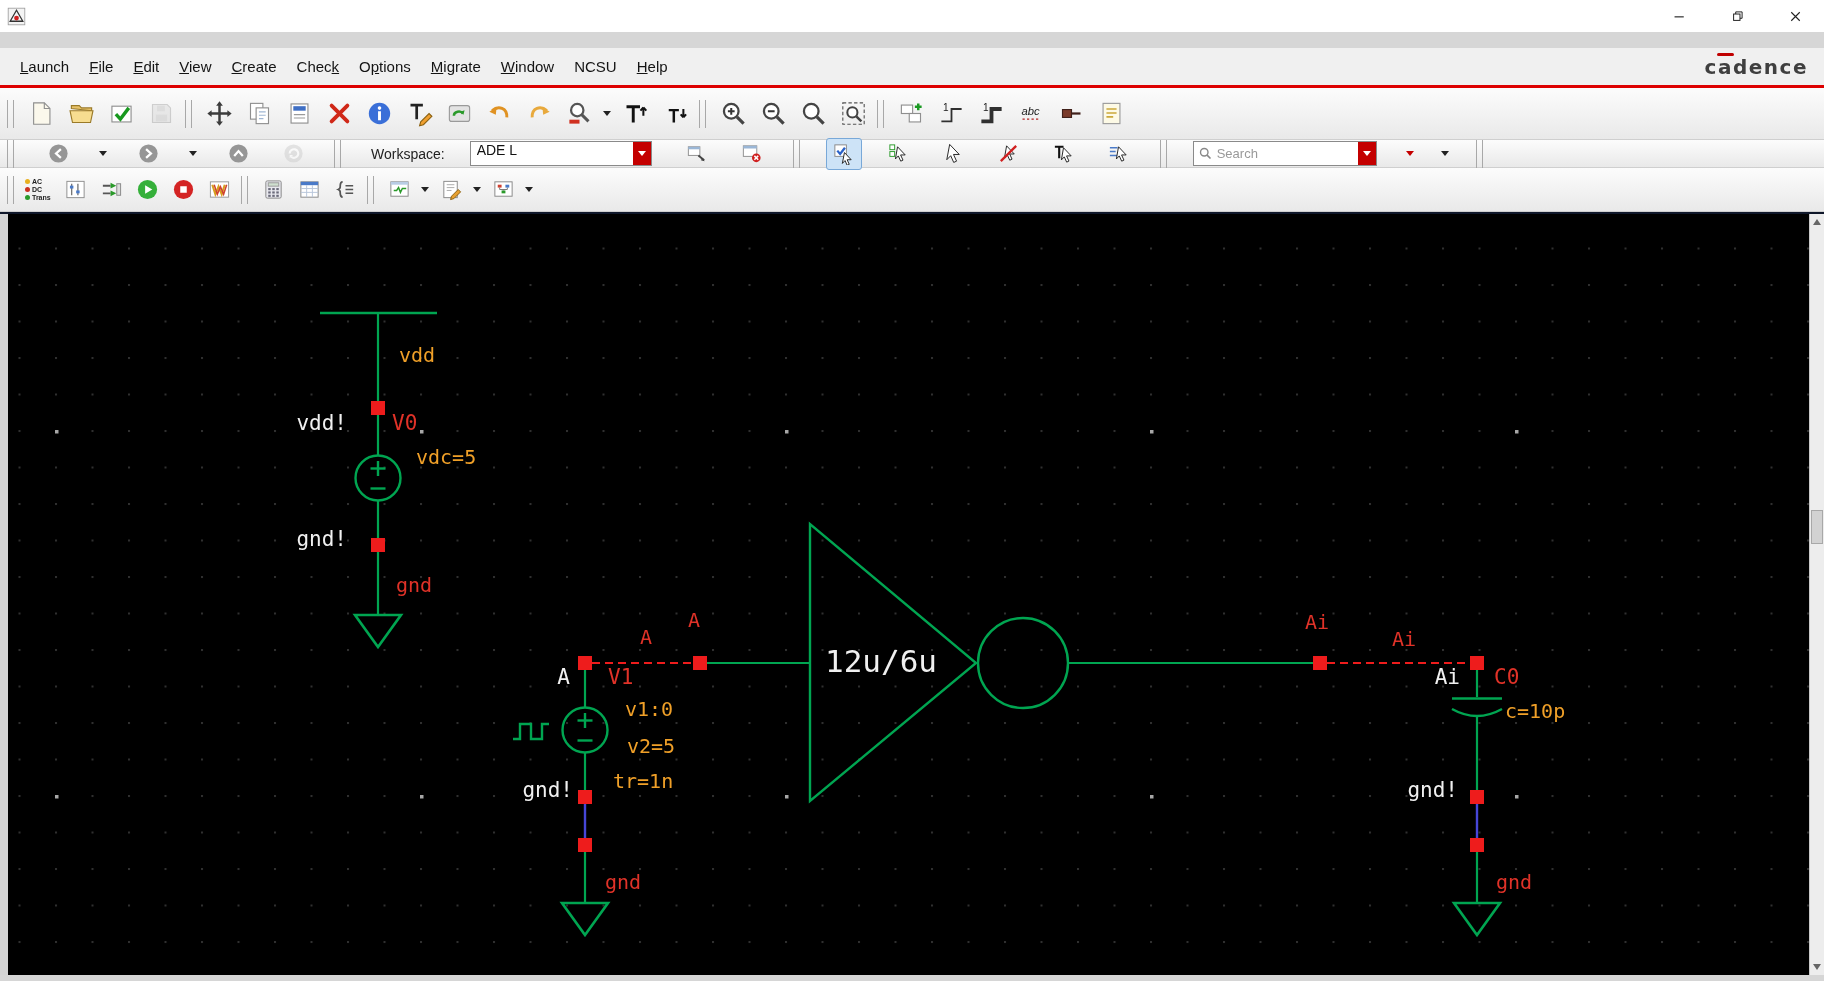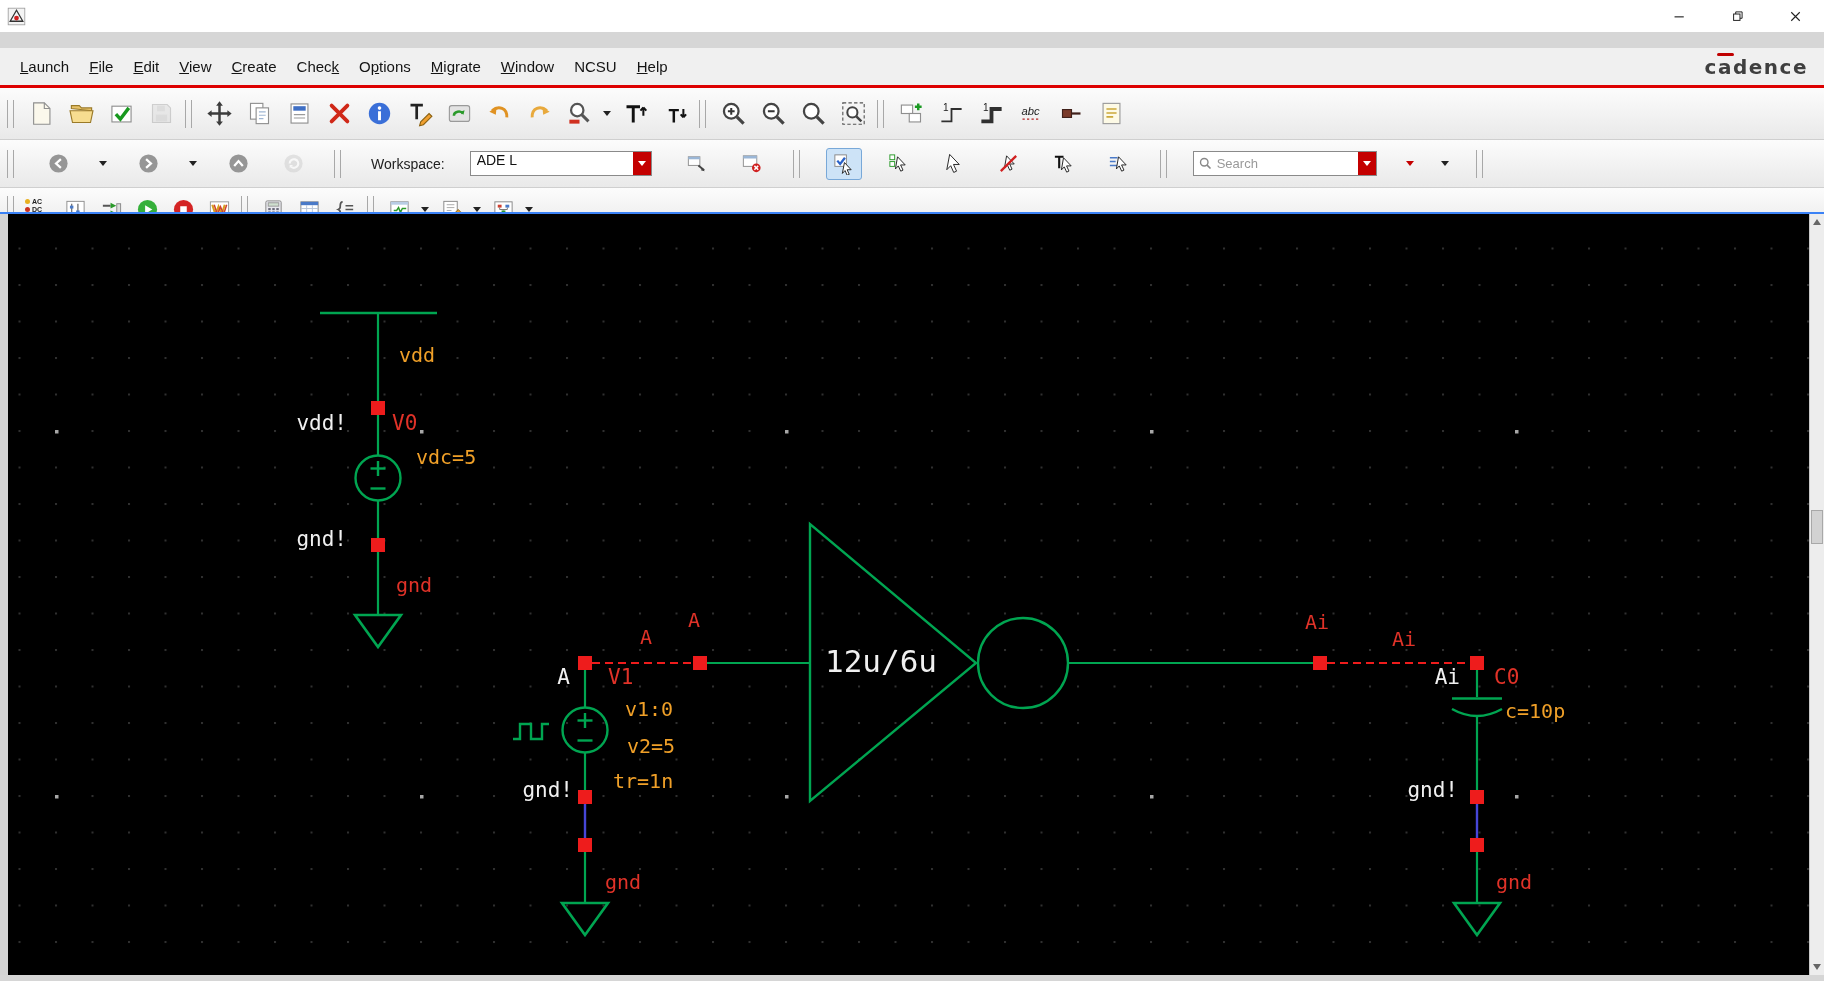--- a/index.html
+++ b/index.html
@@ -19,21 +19,21 @@
   .menubar{height:37px;background:#f0f0f0;display:flex;align-items:center;padding-left:10px;font-size:15px;color:#141414;margin-top:16px;}
   .menu-item{padding:0 10px;cursor:default;white-space:nowrap;}
   .brand{margin-left:auto;margin-right:16px;font-family:"DejaVu Sans",sans-serif;font-size:20px;font-weight:bold;color:#3f3f3f;letter-spacing:1.5px;display:flex;}
   .brand .accent{position:relative;}
   .brand .accent::before{content:"";position:absolute;top:-2px;left:-1px;right:-1px;height:3px;background:#c00000;border-radius:2px;}
   .redline{height:3px;background:#dd0000;}
 
   
   .toolbar{display:flex;align-items:center;background:linear-gradient(#fcfcfc,#e9e9e9);border-bottom:1px solid #cfcfcf;padding:0 3px;}
   .toolbar.r1{height:52px;}
-  .toolbar.r2{height:48px;gap:19px;}
+  .toolbar.r2{height:28px;gap:19px;}
   .toolbar.r3{height:44px;}
   .tb{width:40px;height:36px;display:flex;align-items:center;justify-content:center;flex:none;border-radius:3px;position:relative;}
   .toolbar.r1 .tb svg{width:27px;height:27px;}
   .toolbar.r2 .tb svg,.toolbar.r3 .tb svg{width:23px;height:23px;}
   .toolbar.r2 .tb,.toolbar.r3 .tb{width:36px;height:32px;}
   .tb.disabled{opacity:.45;}
   .sep{width:7px;height:28px;border-left:1px solid #a8a8a8;border-right:1px solid #a8a8a8;margin:0 7px 0 4px;flex:none;}
   .dd{width:0;height:0;border-left:4px solid transparent;border-right:4px solid transparent;border-top:5px solid #222;margin:0 4px;display:inline-block;flex:none;}
   .ws-label{font-size:14px;color:#222;margin:0 6px 0 4px;white-space:nowrap;}
   .combo{display:flex;align-items:flex-start;height:25px;border:1px solid #8a8a8a;background:#fff;width:182px;flex:none;}
@@ -44,21 +44,21 @@
   .search svg{width:15px;height:15px;flex:none;}
   .search input{flex:1;min-width:0;border:0;outline:0;font-size:13px;padding:0 4px;color:#444;font-family:inherit;}
   .search input::placeholder{color:#999;}
   .pressed{background:#cde3f7;border:1px solid #78a8d8;}
   .analyses{display:flex;flex-direction:column;align-items:flex-start;justify-content:center;width:46px;height:36px;padding-left:4px;}
   .an-row{display:flex;align-items:center;height:8px;}
   .an-dot{width:5px;height:5px;border-radius:50%;margin-right:2px;display:inline-block;}
   .an-row span{font-size:7px;color:#222;font-weight:bold;line-height:8px;}
 
   
-  .canvas-area{position:absolute;top:212px;left:0;right:0;bottom:6px;background:#d4d4d4;border-top:2px solid #3b82f6;}
+  .canvas-area{position:absolute;top:212px;left:0;right:0;bottom:6px;background:#d4d4d4;border-top:2px solid #0f172a;}
   .canvas{position:absolute;top:0;left:8px;right:15px;bottom:0;background:#000;overflow:hidden;}
   .canvas svg{width:100%;height:100%;display:block;}
   .vscroll{position:absolute;top:0;right:0;bottom:0;width:15px;background:#ededed;border-left:1px solid #c8c8c8;}
   .sarrow{position:absolute;left:0;right:0;height:14px;display:flex;align-items:center;justify-content:center;}
   .sarrow.up{top:1px;} .sarrow.down{bottom:1px;}
   .sarrow.up i{width:0;height:0;border-left:4px solid transparent;border-right:4px solid transparent;border-bottom:6px solid #666;}
   .sarrow.down i{width:0;height:0;border-left:4px solid transparent;border-right:4px solid transparent;border-top:6px solid #666;}
   .thumb{position:absolute;left:1px;right:1px;top:296px;height:34px;background:#d2d2d2;border:1px solid #a8a8a8;}
   .bottom-strip{position:absolute;bottom:0;left:0;right:0;height:6px;background:#d6d6d6;}
 

